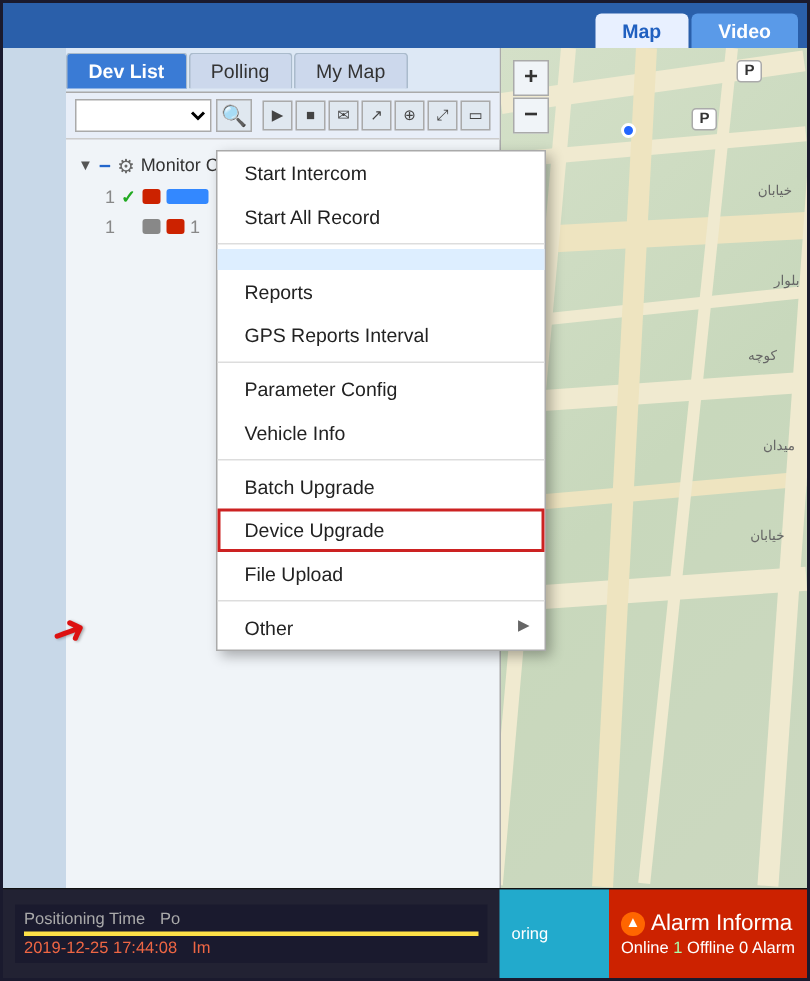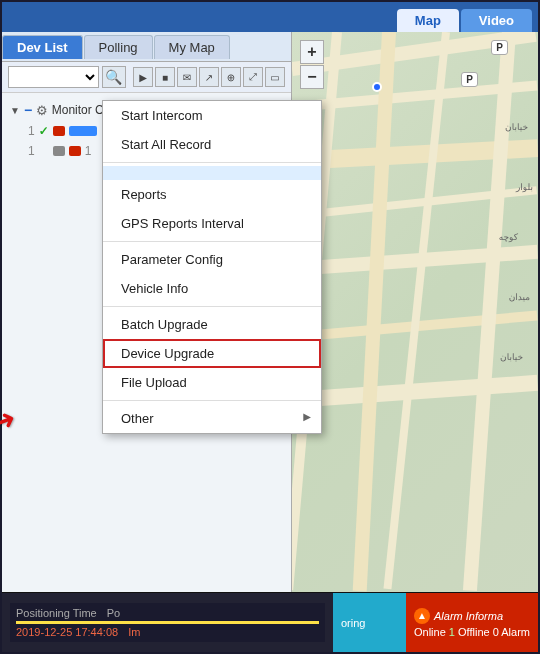--- a/index.html
+++ b/index.html
@@ -36,20 +36,21 @@
       background: #e8f0ff;
       color: #2060c0;
       font-weight: bold;
     }
 
     
     .main-area {
       display: flex;
       flex: 1;
       background: #c8d8e8;
+      padding-left: 42px;
     }
 
     
     .left-panel {
       width: 290px;
       background: #f0f4f8;
       display: flex;
       flex-direction: column;
       border-right: 1px solid #aaa;
       position: relative;
@@ -478,21 +479,21 @@
 
     <div style="display:flex;flex-direction:column;background:#22aacc;padding:4px 8px;justify-content:center;width:73px;">
       <span style="color:white;font-size:11px;">oring</span>
     </div>
 
     <div style="display:flex;flex-direction:column;background:#cc2200;padding:4px 8px;justify-content:center;min-width:100px;">
       <div style="display:flex;align-items:center;gap:4px;">
         <div style="background:#ff6600;border-radius:50%;width:16px;height:16px;display:flex;align-items:center;justify-content:center;">
           <span style="color:white;font-size:10px;font-weight:bold;">▲</span>
         </div>
-        <span style="color:white;font-size:11px;font-style:italic;">Alarm Informa</span>
+        <span style="color:white;font-size:15px;">Alarm Informa</span>
       </div>
       <div style="color:white;font-size:11px;margin-top:2px;">
         <span>Online</span>
         <span style="color:#aaffaa;">1</span>
         <span>Offline</span>
         <span>0</span>
         <span>Alarm</span>
       </div>
     </div>
   </div>

